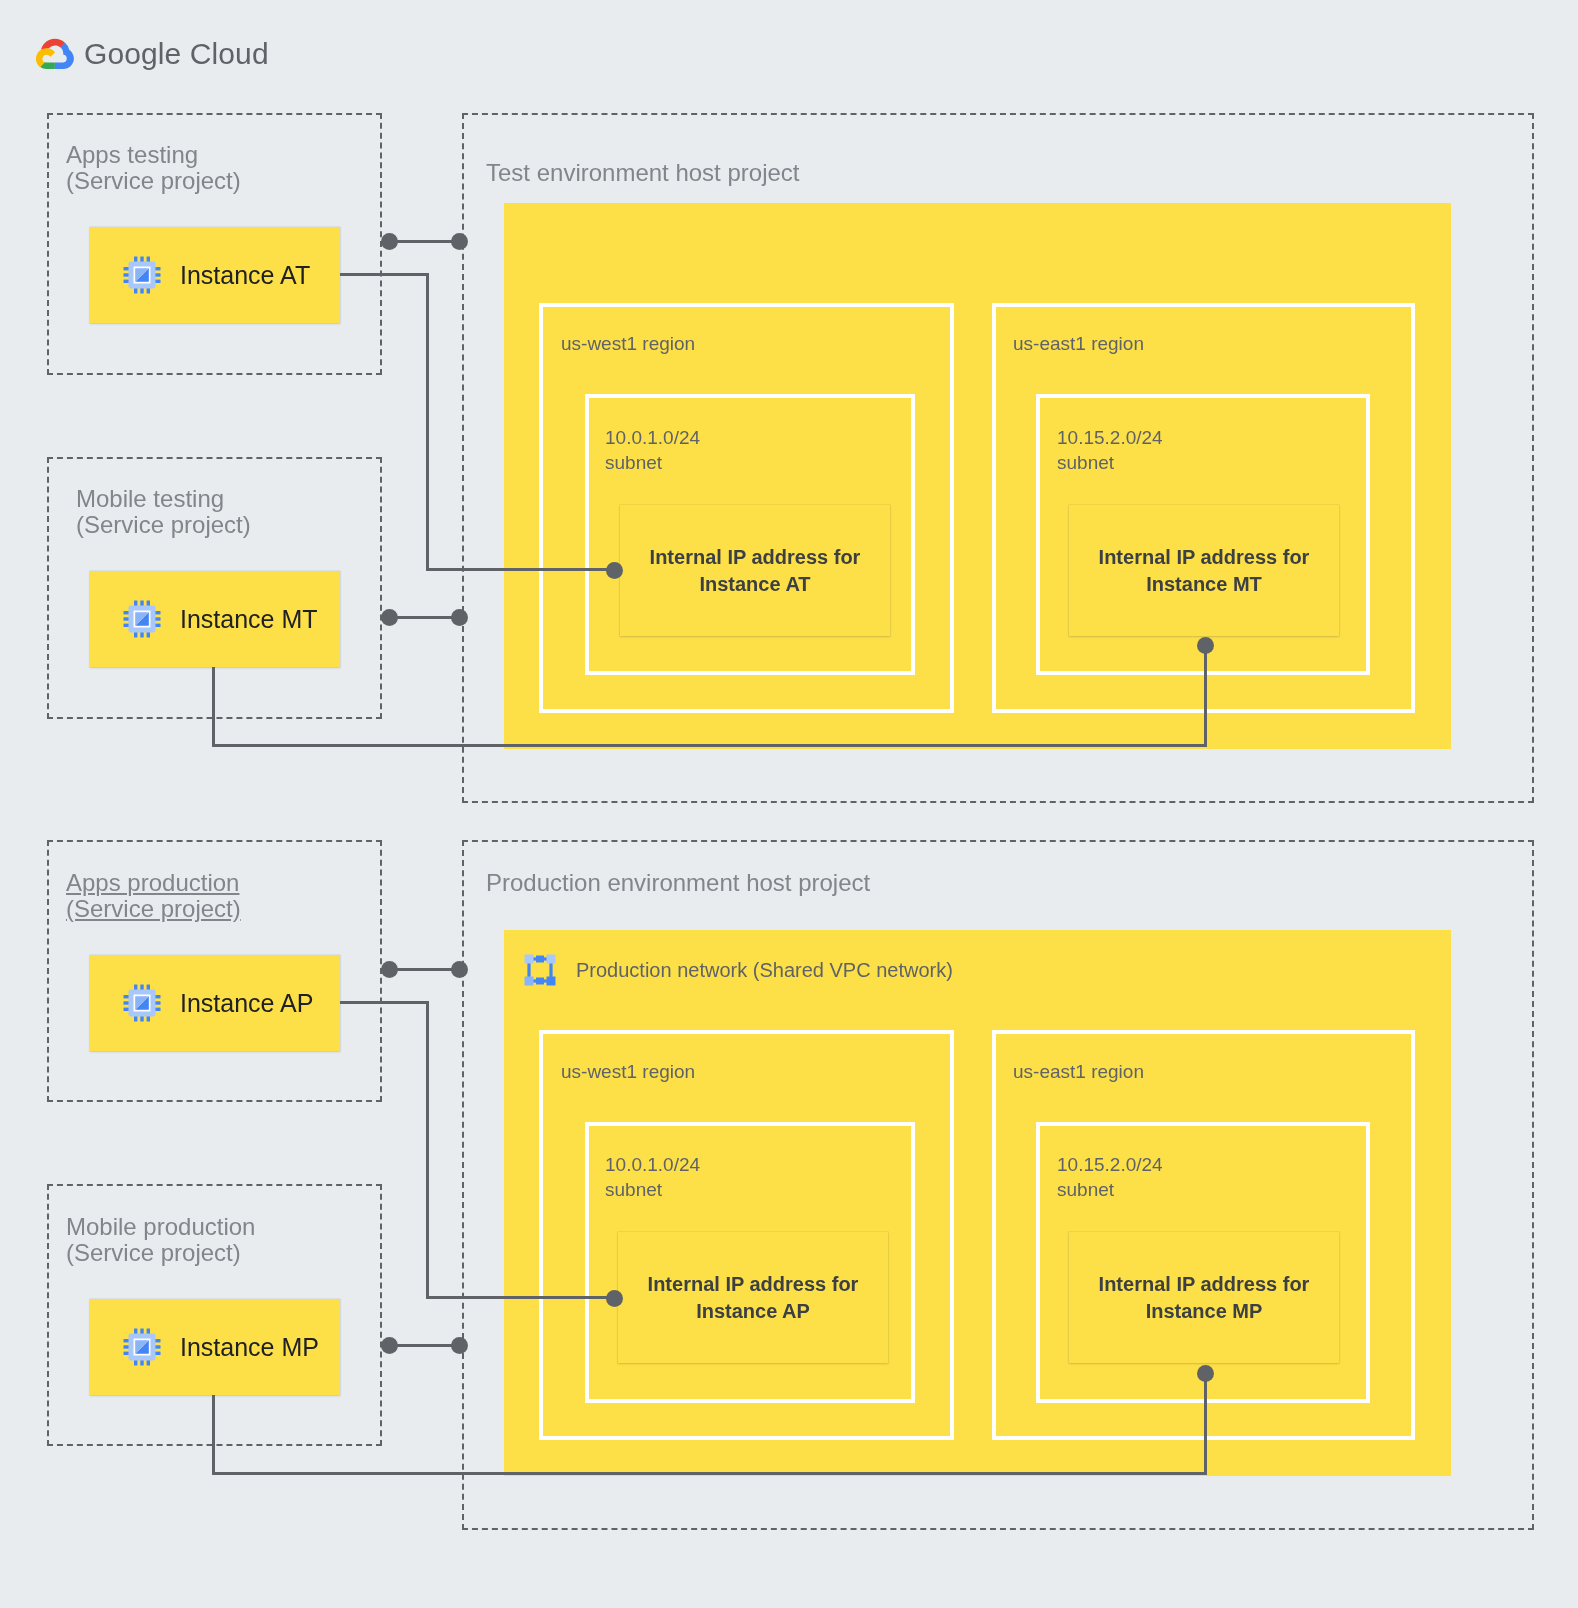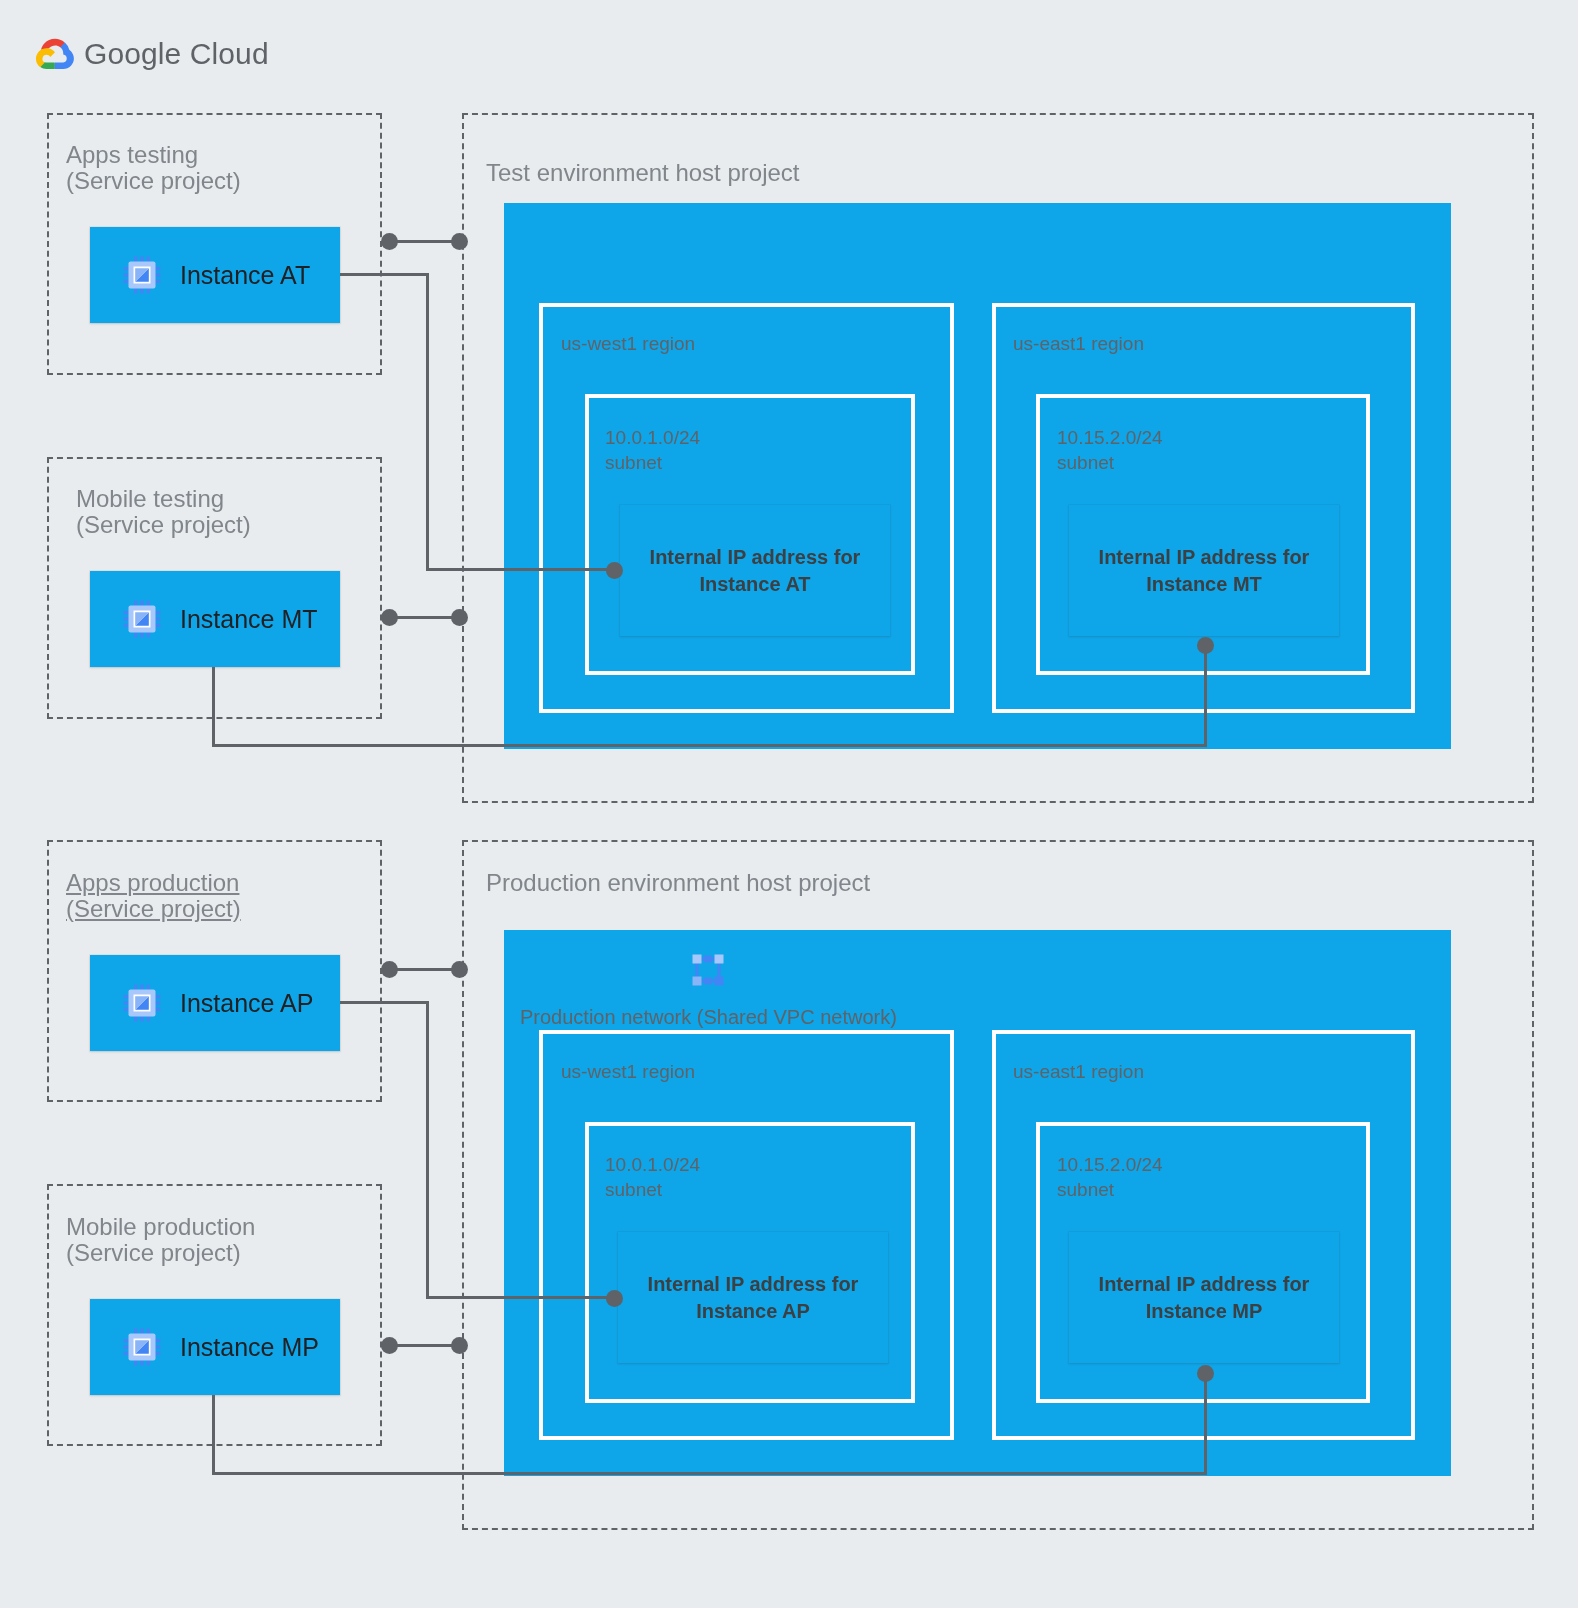--- a/index.html
+++ b/index.html
@@ -39,21 +39,21 @@
   
   .region{background:#dff0e8;}
   .region-label{position:absolute;color:#5f6368;font-size:19px;white-space:nowrap;}
 
   
   .subnet{background:#ece7f6;}
   .subnet-label{position:absolute;color:#5f6368;font-size:19px;line-height:25px;white-space:pre-line;}
 
   
   .card{
-    background:#0ea5e9;
+    background:#fde047;
     box-shadow:0 1px 2px rgba(60,64,67,.18),0 0 0 1px rgba(60,64,67,.06);
   }
   .instance-card{display:flex;align-items:center;gap:18px;padding-left:32px;}
   .instance-card .iname{font-size:25px;color:#202124;white-space:nowrap;}
   .ipcard{
     display:flex;align-items:center;justify-content:center;text-align:center;
     font-size:20px;font-weight:bold;color:#3c4043;line-height:27px;
     white-space:pre-line;
   }
 
@@ -181,21 +181,21 @@
 
   <div class="wire v abs" style="left:212px;top:667px;height:80px;"></div>
   <div class="wire h abs" style="left:212px;top:744px;width:995px;"></div>
   <div class="wire v abs" style="left:1204px;top:646px;height:99px;"></div>
   <div class="dot" style="left:1197px;top:637px;"></div>
 
   <div class="abs project" style="left:462px;top:840px;width:1072px;height:690px;"></div>
   <div class="project-label abs" style="left:486px;top:870px;">Production environment host project</div>
 
   <div class="abs network card" style="left:504px;top:930px;width:947px;height:546px;box-shadow:none;"></div>
-  <div class="network-head abs" style="left:520px;top:950px;flex-direction:column;">
+  <div class="network-head abs" style="left:520px;top:950px;">
     <span>
       <svg class="icon" width="40" height="40" viewBox="0 0 40 40" aria-hidden="true">
         <rect x="9" y="9" width="22" height="22" fill="none" stroke="#4285F4" stroke-width="3.2"></rect>
         <rect x="4.5" y="4.5" width="9" height="9" fill="#A8C7FA"></rect>
         <rect x="26.5" y="4.5" width="9" height="9" fill="#A8C7FA"></rect>
         <rect x="4.5" y="26.5" width="9" height="9" fill="#8AB4F8"></rect>
         <rect x="26.5" y="26.5" width="9" height="9" fill="#4285F4"></rect>
         <rect x="16" y="5.5" width="8" height="7" fill="#4285F4"></rect>
         <rect x="16" y="27.5" width="8" height="7" fill="#4285F4"></rect>
       </svg>

